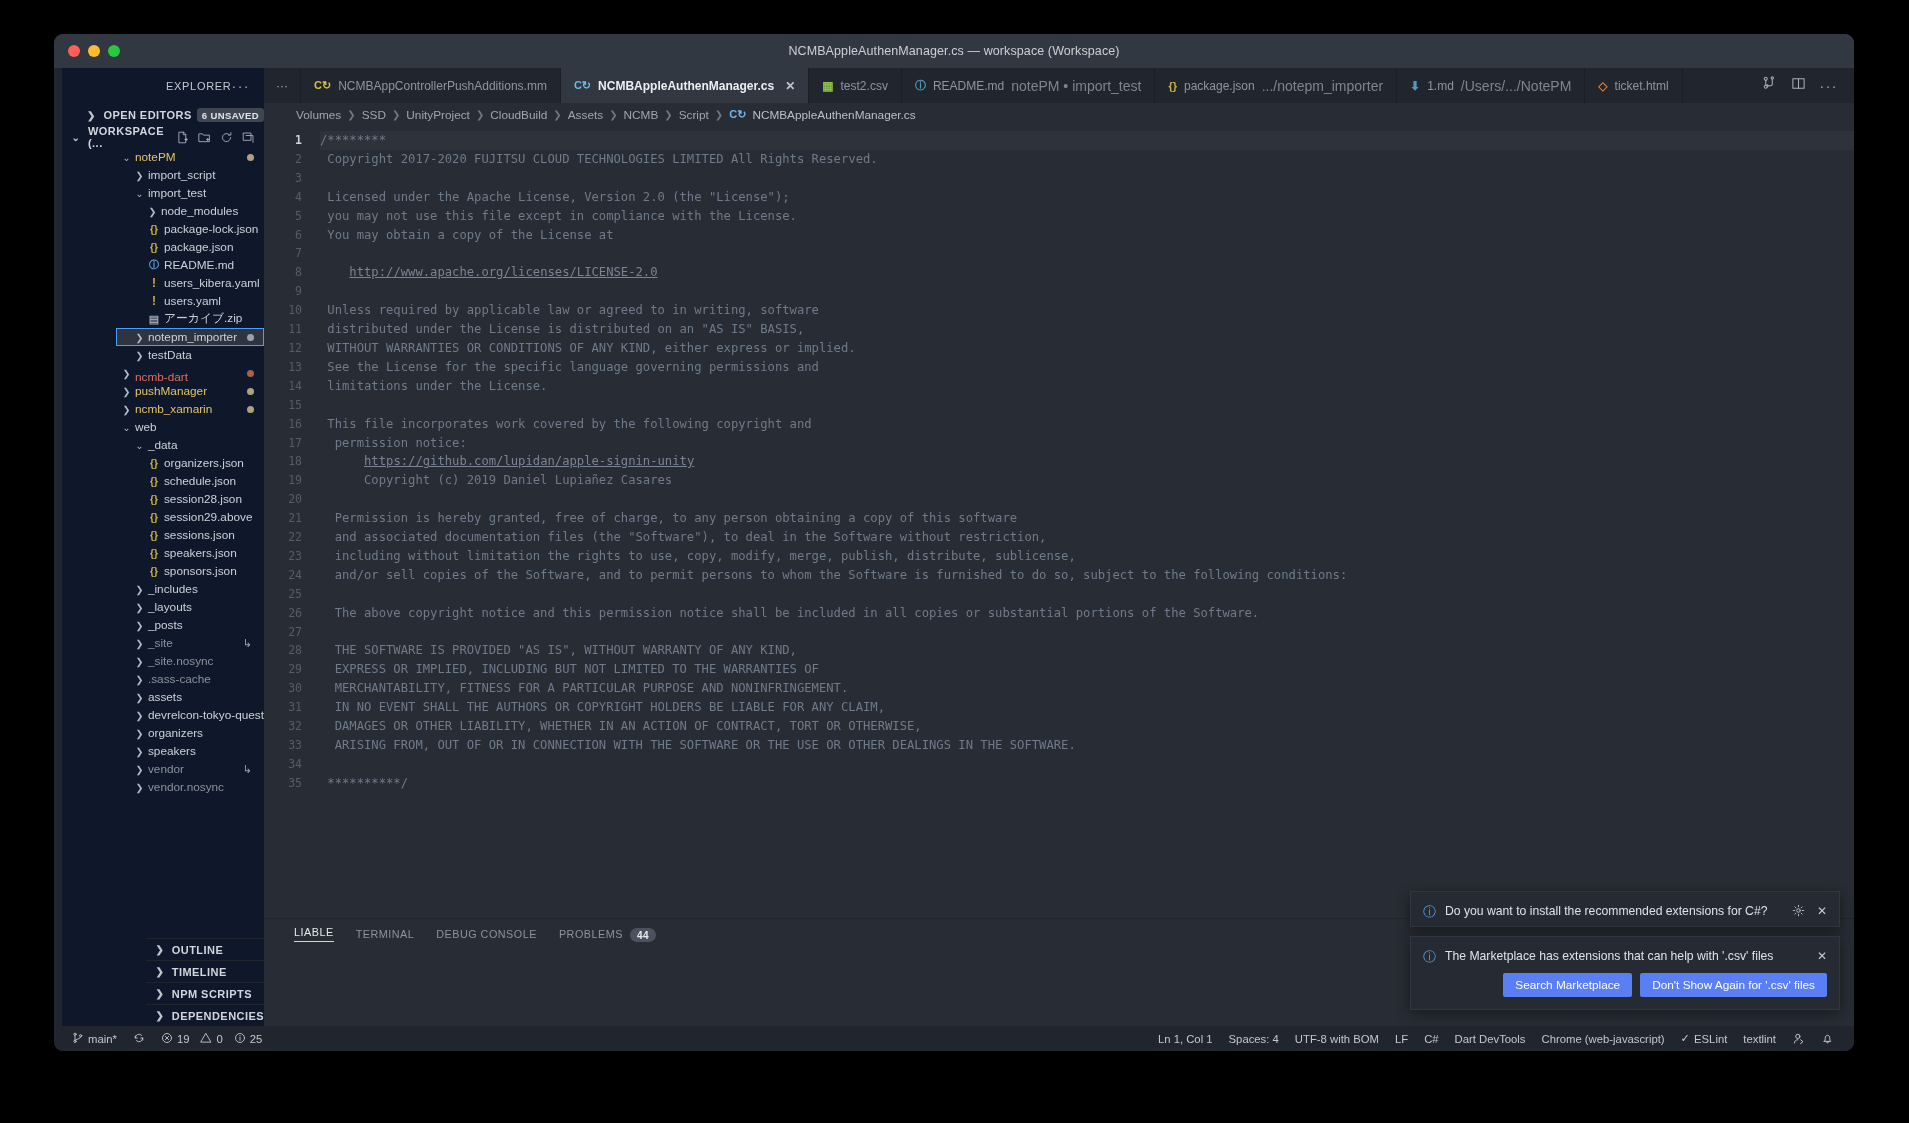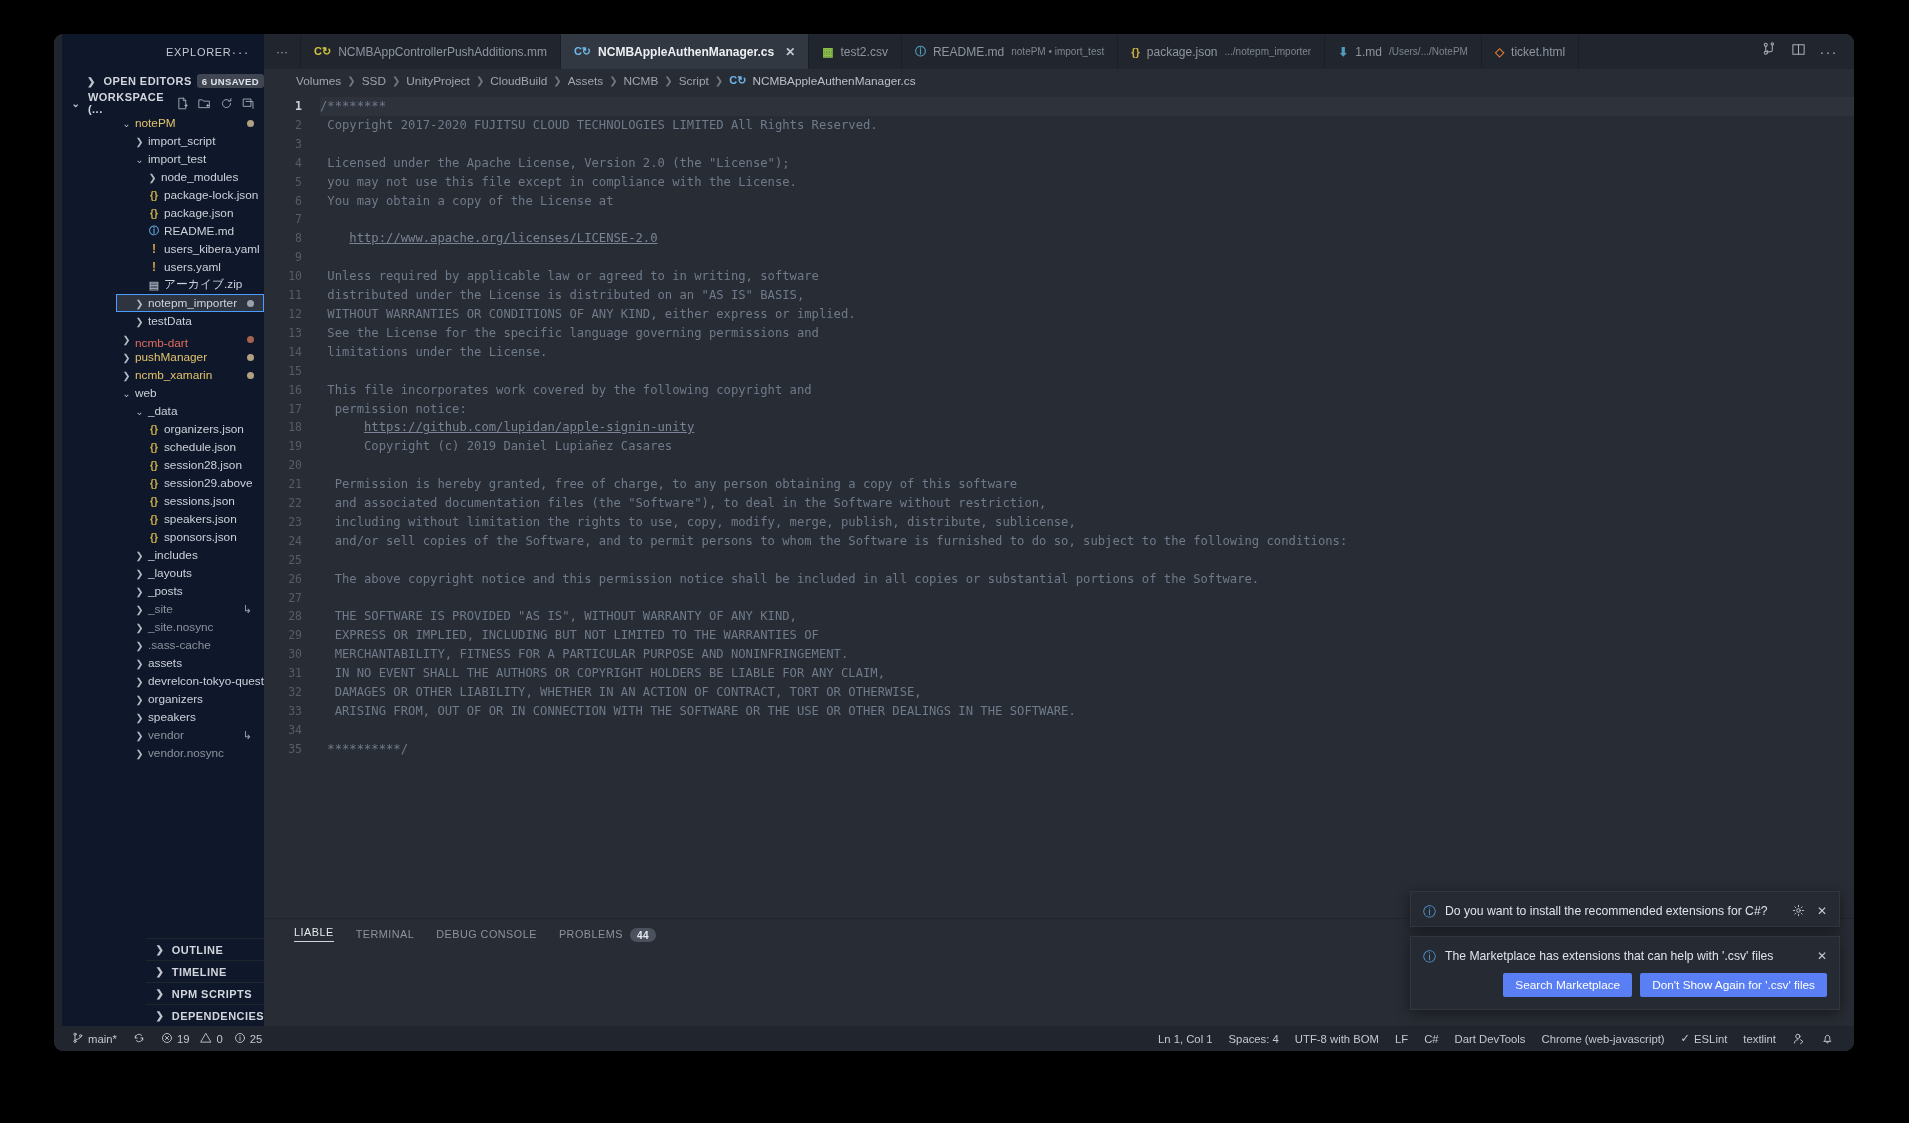--- a/index.html
+++ b/index.html
@@ -91,21 +91,21 @@
   .sb-bottom .sec-row { border-top: 1px solid #20242c; }
   
   .editor { flex: 1; display: flex; flex-direction: column; min-width: 0; background: #282c34; }
   .tabs { height: 35px; background: #21262e; display: flex; flex: none; align-items: stretch; }
   .tab {
     display: flex; align-items: center; gap: 7px;
     padding: 0 13px; font-size: 12px; color: #8e959f;
     border-right: 1px solid #1a1e25; white-space: nowrap; position: relative;
   }
   .tab.active { background: #323842; color: #eceff3; font-weight: bold; }
-  .tab .sub { font-size: 10px; color: #7e858f; font-weight: normal; }
+  .tab .sub { font-size: 14px; color: #7e858f; font-weight: normal; }
   .tab .close { margin-left: 4px; color: #c2c7cf; font-size: 12px; }
   .tabicon { font-size: 11px; font-weight: bold; }
   .i-cs { color: #6fb7e8; }
   .i-mm { color: #cfc33f; }
   .i-csv { color: #8dc149; font-size: 12px; }
   .i-md { color: #519aba; }
   .i-json { color: #cbb041; }
   .i-dl { color: #519aba; font-size: 12px; }
   .i-html { color: #e37933; font-size: 12px; }
   .tabs-actions { margin-left: auto; display: flex; align-items: center; gap: 14px; padding: 0 16px; color: #a9afb8; }
@@ -157,20 +157,28 @@
   .n-act { display: flex; gap: 12px; color: #c4cad2; font-size: 12px; flex: none; margin-top: 1px; }
   .n-btns { display: flex; justify-content: flex-end; gap: 8px; padding: 2px 12px 12px 12px; }
   .nbtn { background: #5a7ff5; color: #fff; font-size: 11.8px; border: none; padding: 5px 12px; border-radius: 2px; }
   svg { stroke-linecap: round; stroke-linejoin: round; }
 </style>
 </head>
 <body>
 
 <div class="window">
 
+  <div class="titlebar">
+    <div class="traffic">
+      <span class="tl r"></span>
+      <span class="tl y"></span>
+      <span class="tl g"></span>
+    </div>
+    <div class="win-title">NCMBAppleAuthenManager.cs — workspace (Workspace)</div>
+  </div>
 
   <div class="body">
     <div class="activity"></div>
 
     <div class="sidebar">
       <div class="sb-head">
         <span class="sb-head-title">EXPLORER</span>
         <span class="sb-dots">···</span>
       </div>
 

